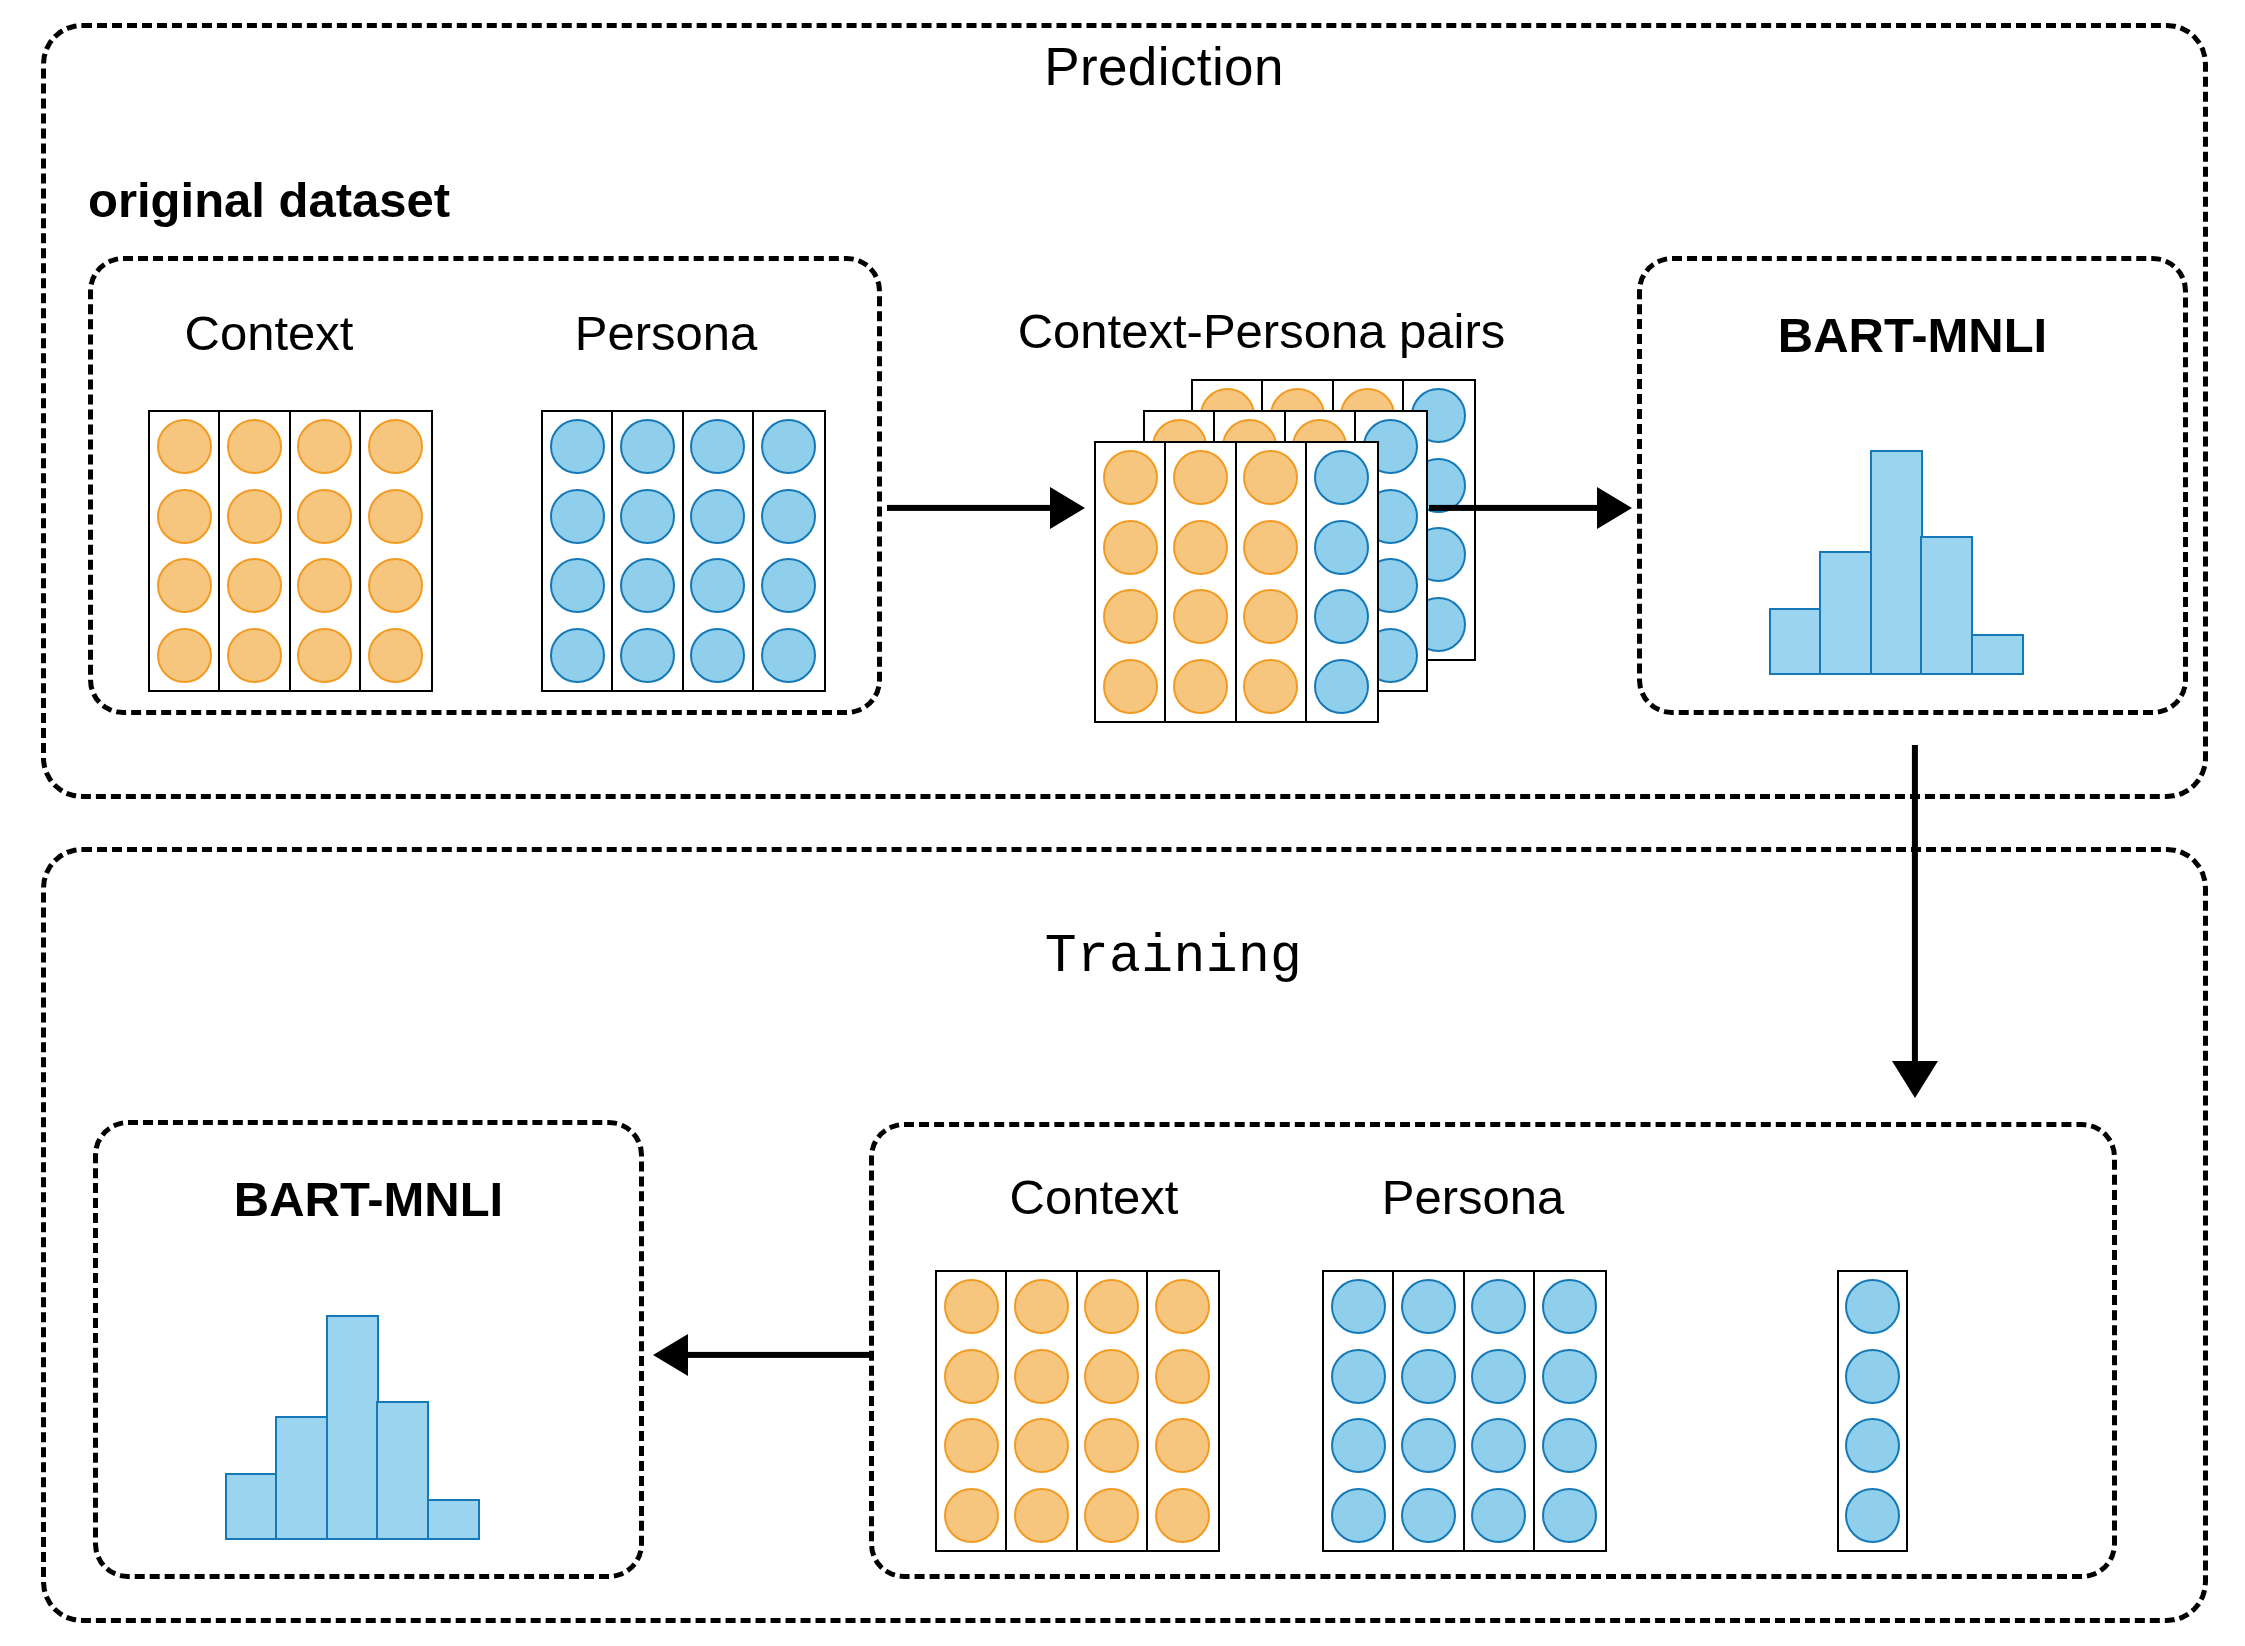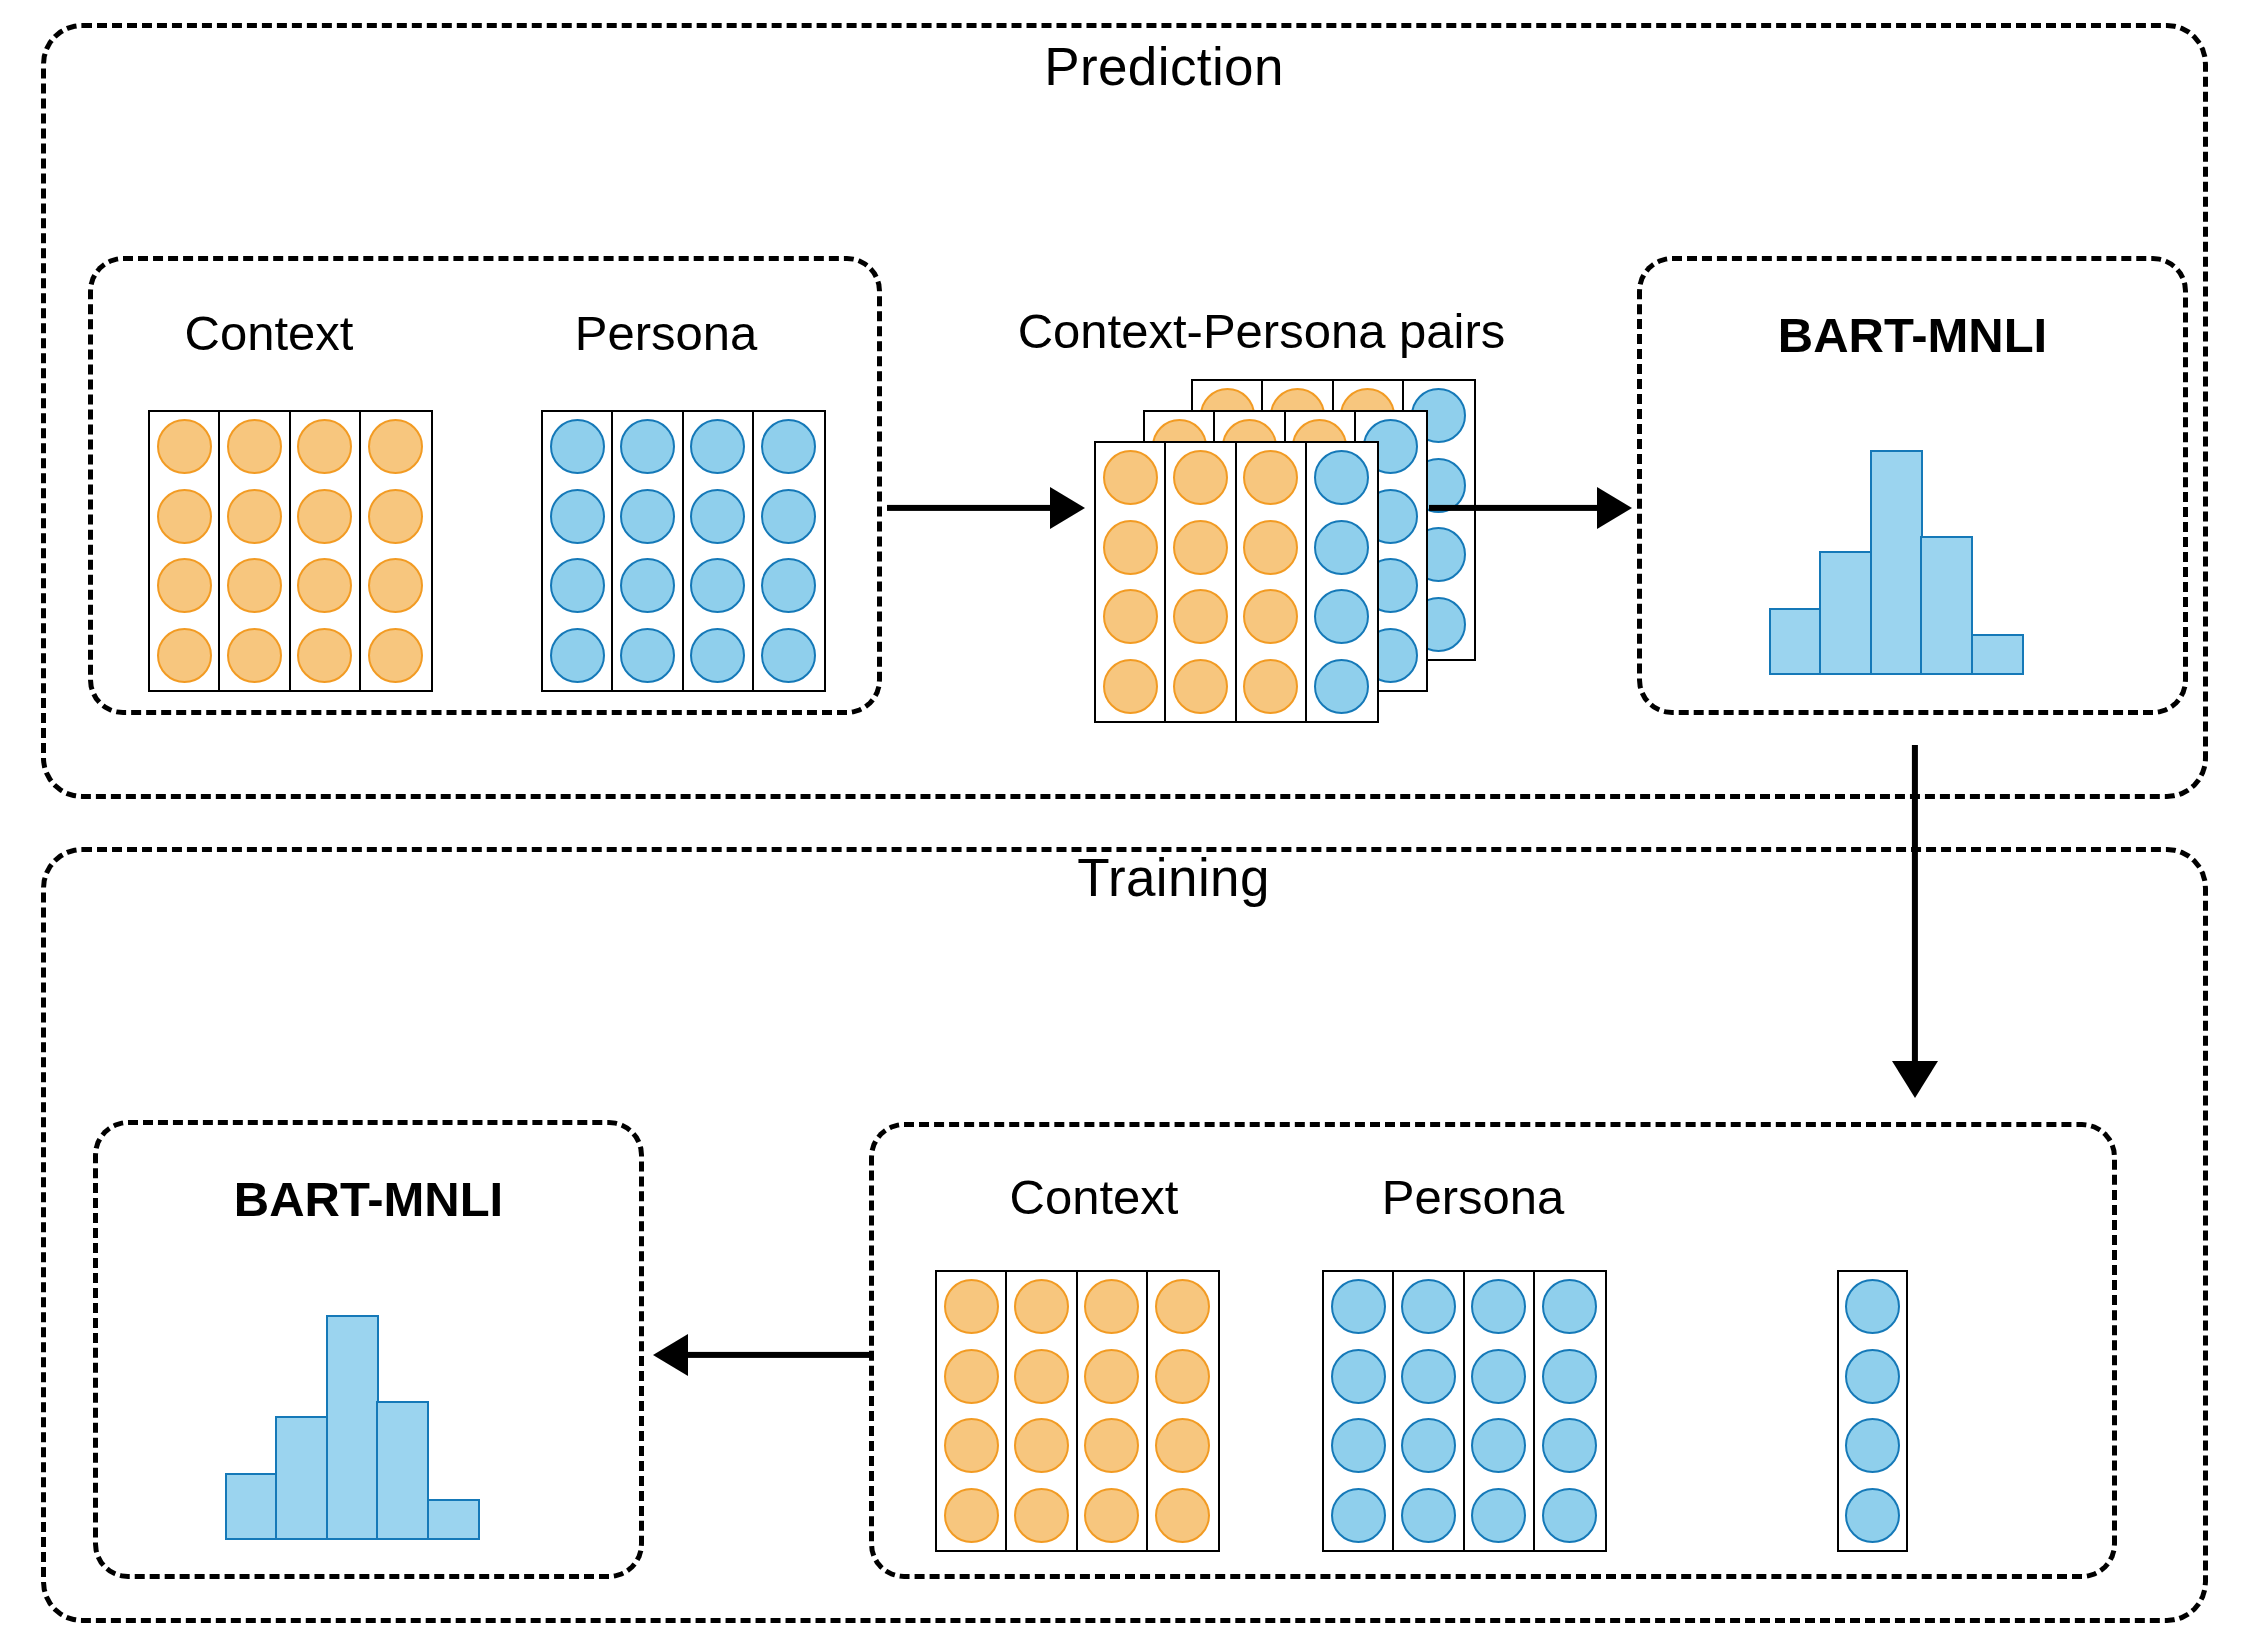--- a/index.html
+++ b/index.html
@@ -129,20 +129,21 @@
 </style>
 </head>
 <body>
 
 <div class="stage">
 
   <div class="dashed" style="left:41px; top:23px; width:2167px; height:776px;"></div>
 
   <div class="section-title" style="left:1023px; top:40px; width:282px;">Prediction</div>
 
+  <div class="bold-label" style="left:88px; top:176px;">original dataset</div>
 
   <div class="dashed inner" style="left:88px; top:256px; width:794px; height:459px;"></div>
 
   <div class="block-title" style="left:106px; top:309px; width:326px;">Context</div>
 
   <div class="block-title" style="left:503px; top:309px; width:326px;">Persona</div>
 
   <div class="matrix" style="left:148px; top:410px; width:285px; height:282px;">
     <div class="mcol" style="width:71px;">
       <span class="dot orange" style="width:55px;height:55px;"></span>
@@ -305,21 +306,21 @@
     <span class="hbar" style="width:53px; height:41px;"></span>
   </div>
 
   <div class="arrow-v" style="left:1888px; top:745px; width:53px; height:353px;">
     <span class="shaft" style="height:322px;"></span>
     <span class="head"></span>
   </div>
 
   <div class="dashed" style="left:41px; top:847px; width:2167px; height:776px;"></div>
 
-  <div class="section-title" style="left:1041px; top:851px; width:265px;">Training</div>
+  <div class="section-title" style="left:1041px; top:931px; width:265px;font-family:Liberation Mono, monospace;">Training</div>
 
 
   <div class="dashed inner" style="left:93px; top:1120px; width:551px; height:459px;"></div>
 
   <div class="model-title" style="left:93px; top:1175px; width:551px;">BART-MNLI</div>
 
   <div class="histogram" style="left:225px; top:1315px; width:256px; height:225px;">
     <span class="hbar" style="width:53px; height:67px;"></span>
     <span class="hbar" style="width:53px; height:124px;"></span>
     <span class="hbar" style="width:53px; height:225px;"></span>

